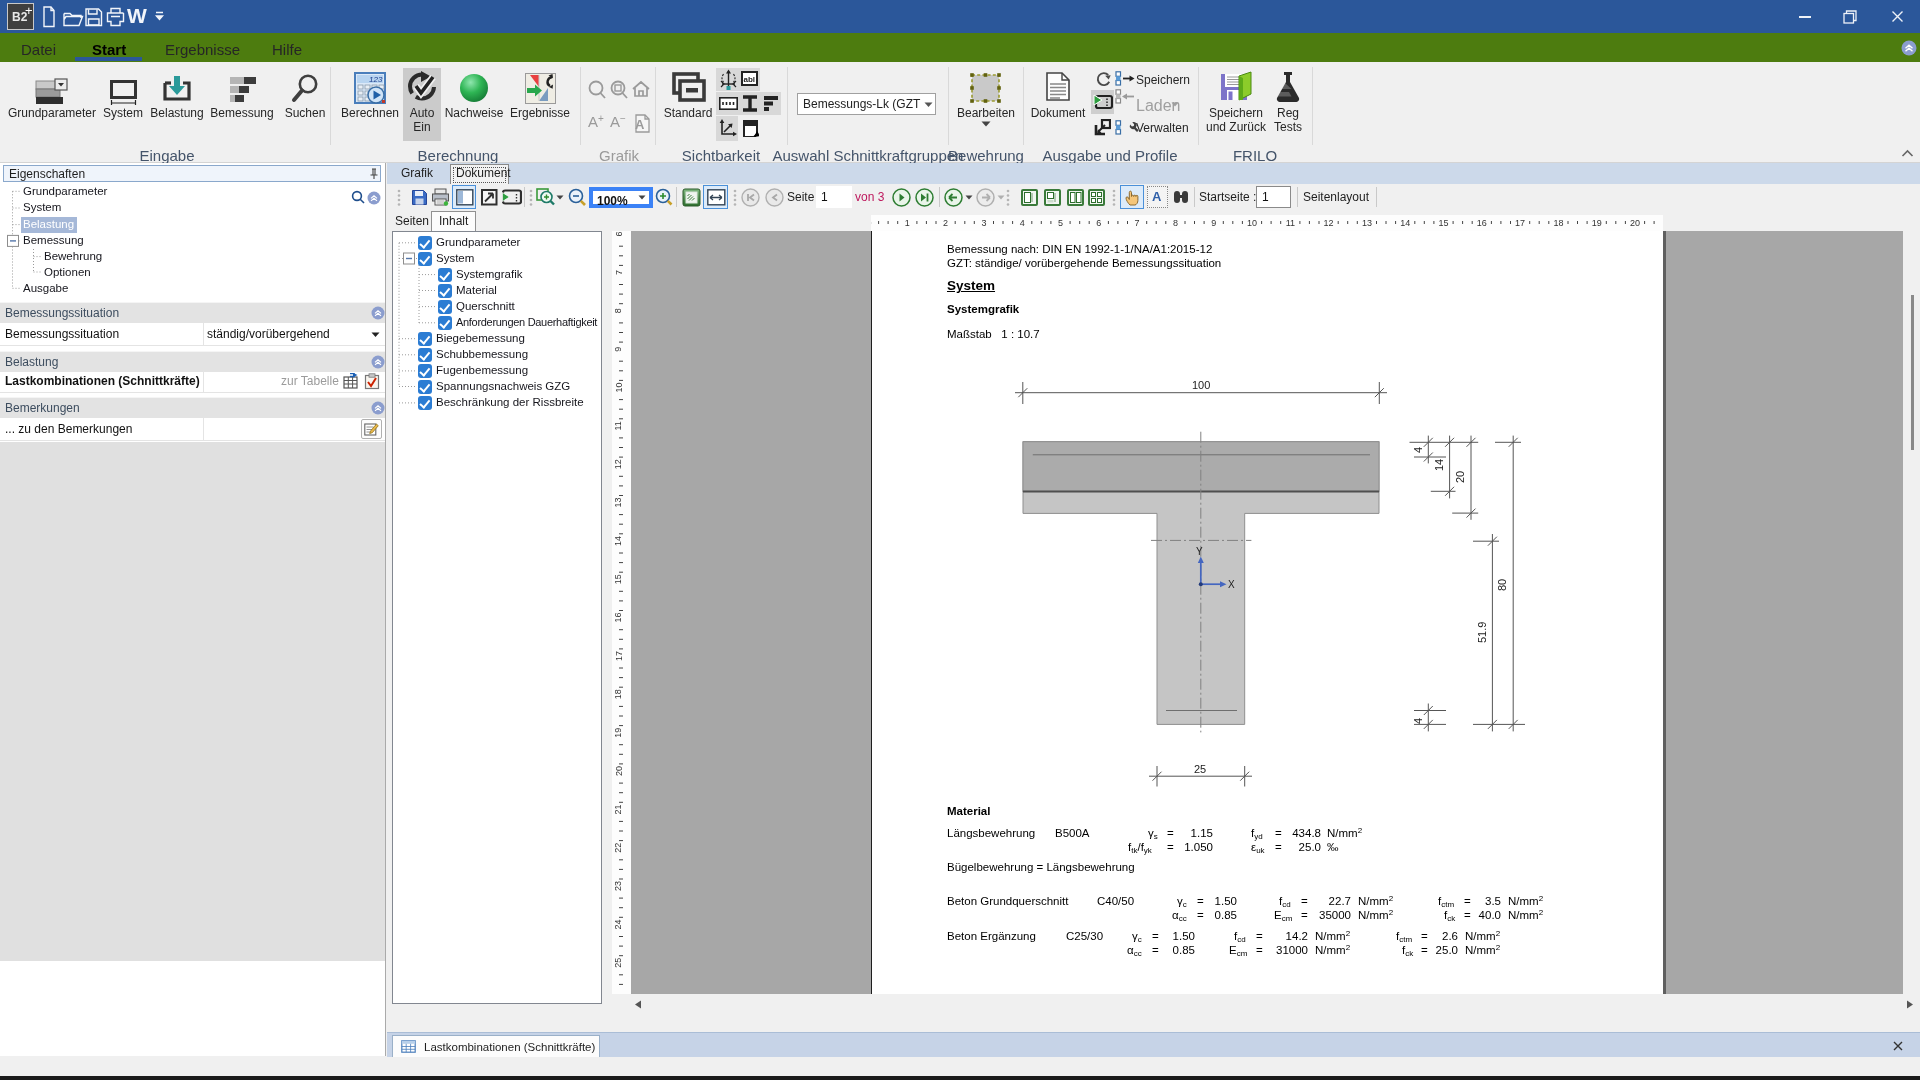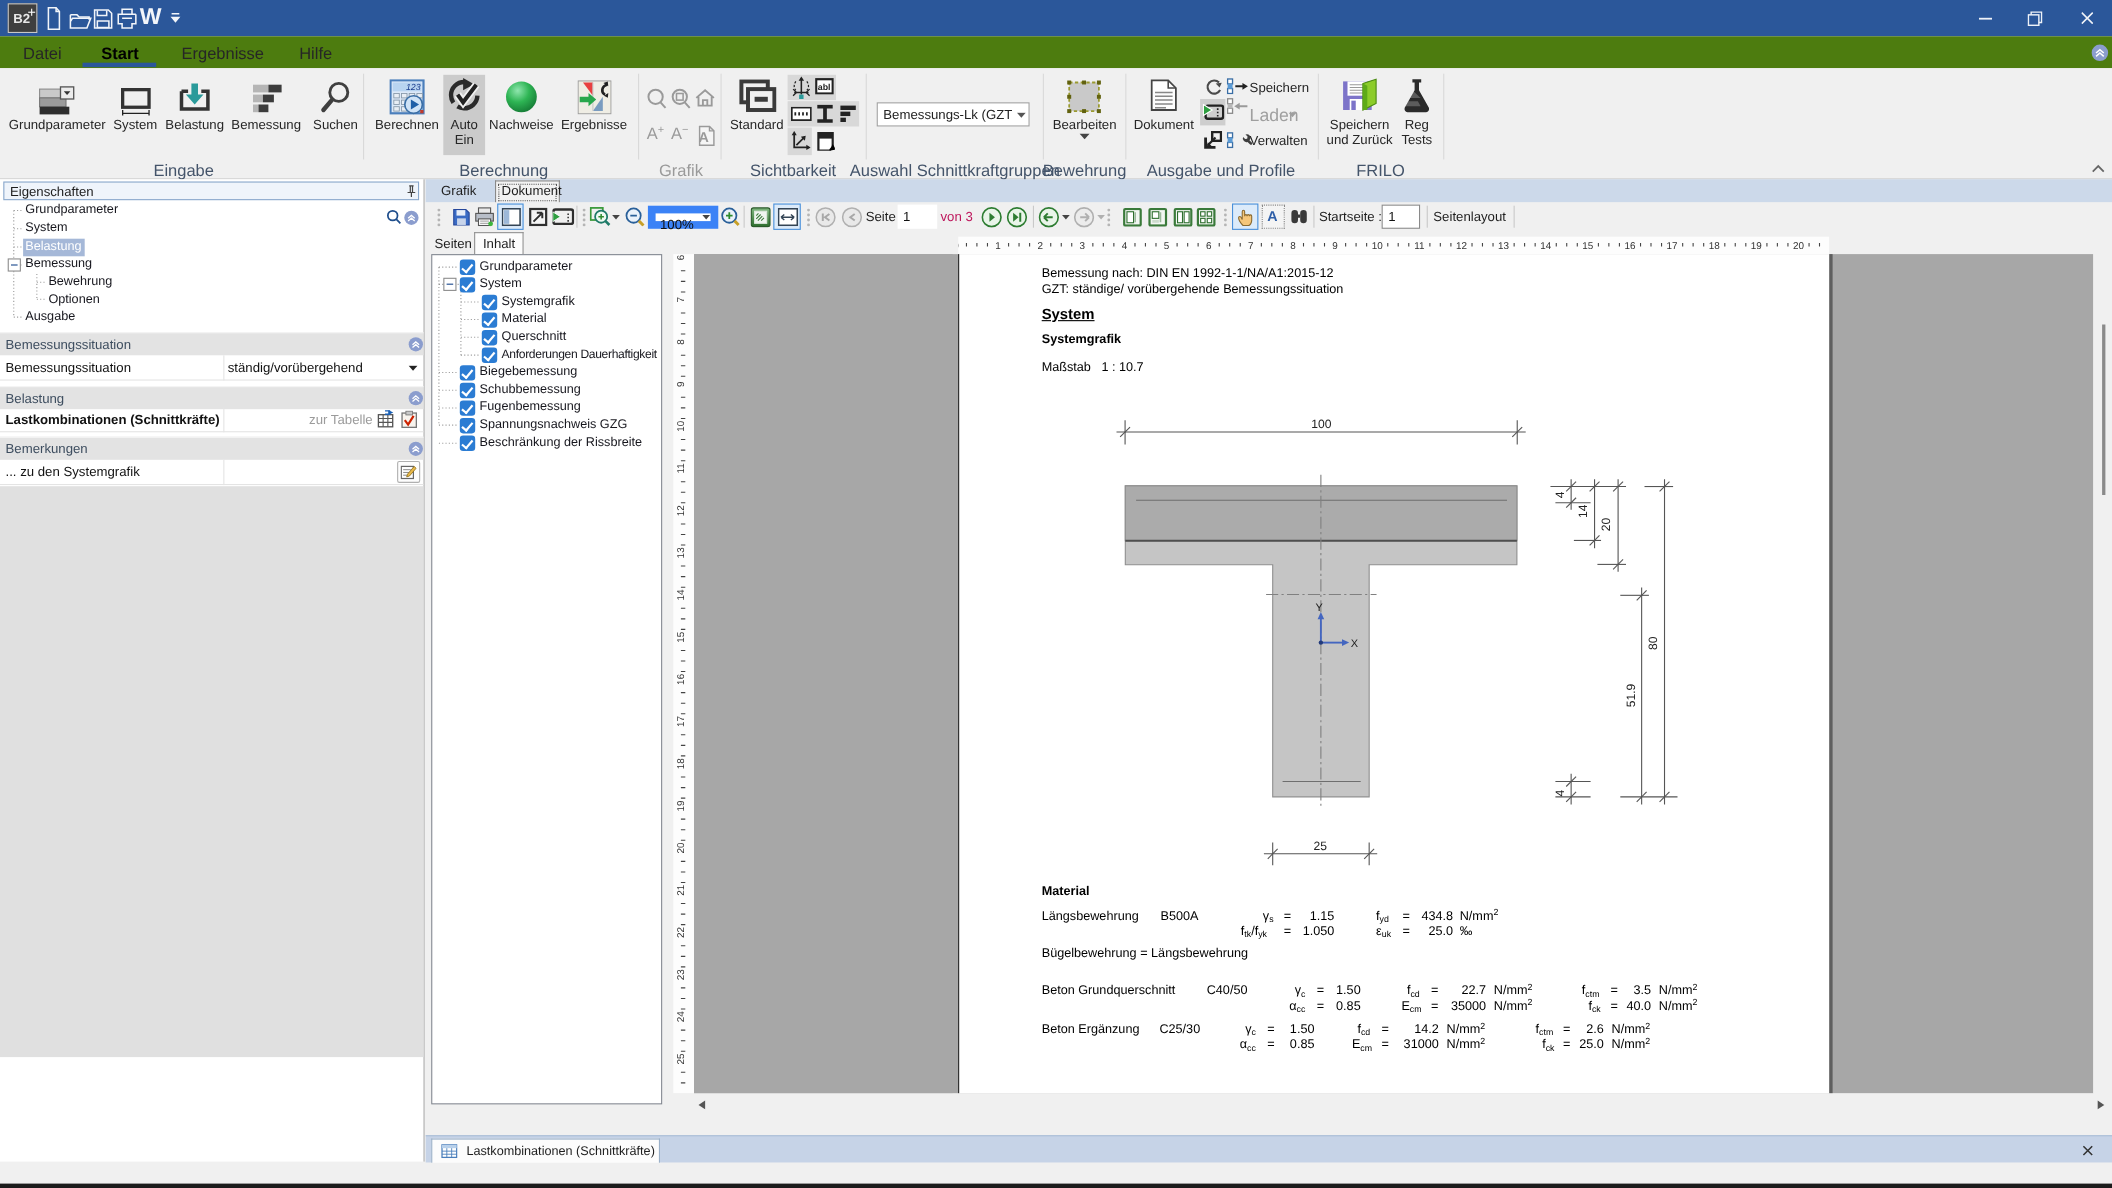--- a/index.html
+++ b/index.html
@@ -430,21 +430,21 @@
   </div>
 
   <div class="sechdr" style="top:234px;">
       <span>Bemerkungen</span>
     <svg class="abs" style="left:371px;top:3px;" width="14" height="14" viewBox="0 0 14 14">
         <circle cx="7" cy="7" r="6.5" fill="#8b9dce"></circle>
         <path d="M4 7.4 L7 4.8 L10 7.4 M4 9.9 L7 7.3 L10 9.9" stroke="#fff" stroke-width="1.2" fill="none"></path>
       </svg>
   </div>
   <div class="abs" style="left:0;top:255px;width:385px;height:23px;border-bottom:1px solid #e4e4e4;">
-    <span class="prow-l" style="top:4px;">... zu den Systemgrafik</span>
+    <span class="prow-l" style="top:4px;">... zu den Bemerkungen</span>
     <div class="abs" style="left:203px;top:0;width:1px;height:23px;background:#e4e4e4;"></div>
     <div class="abs" style="left:361px;top:1px;width:21px;height:20px;background:#fdfdfd;border:1px solid #b0b0b0;border-radius:2px;">
       <svg class="abs" style="left:2px;top:2px;" width="15" height="15">
         <rect x="0.8" y="2" width="11" height="11" fill="#fff" stroke="#666" stroke-width="1.1"></rect>
         <path d="M2.5 5 h7 M2.5 7.5 h7 M2.5 10 h4" stroke="#888" stroke-width="0.9"></path>
         <path d="M13.5 2 l-6 7 -0.8 2.6 2.6 -0.9 6 -7 z" fill="#e8b84a" stroke="#8a6a10" stroke-width="0.7" transform="translate(-1,0)"></path>
       </svg>
     </div>
   </div>
   <div class="abs" style="left:0;top:279px;width:385px;height:519px;background:#e0e0e0;"></div>
@@ -509,21 +509,21 @@
     <path d="M14.5 13 L18 16.5" stroke="#1e7a68" stroke-width="2.4"></path>
   </svg>
   <svg class="abs" style="left:169px;top:11px;" width="8" height="6">
       <path d="M0.5 0.5 l3.5 4 3.5 -4 z" fill="#444"></path>
     </svg>
   <svg class="abs" style="left:181px;top:4px;" width="19" height="18">
     <circle cx="8" cy="8" r="6.5" fill="#eaf2fb" stroke="#2a6099" stroke-width="1.6"></circle>
     <path d="M5 8 h6" stroke="#2a6099" stroke-width="1.6"></path>
     <path d="M12.8 12.8 L17 17" stroke="#c8a028" stroke-width="2.6"></path>
   </svg>
-  <div class="abs" style="left:202px;top:3px;width:64px;height:21px;background:#fff;border:7px solid #3b82f6;">
+  <div class="abs" style="left:202px;top:3px;width:64px;height:21px;background:#fff;border:4px solid #3b82f6;font-weight:bold;">
     <span class="abs" style="left:4px;top:3px;font-size:12px;color:#111;">100%</span>
   </div>
   <svg class="abs" style="left:251px;top:11px;" width="8" height="6">
       <path d="M0.5 0.5 l3.5 4 3.5 -4 z" fill="#444"></path>
     </svg>
   <svg class="abs" style="left:268px;top:4px;" width="18" height="18">
     <circle cx="8" cy="8" r="6.5" fill="#eaf2fb" stroke="#2a6099" stroke-width="1.6"></circle>
     <path d="M5 8 h6 M8 5 v6" stroke="#2e8b2e" stroke-width="1.6"></path>
     <path d="M12.8 12.8 L16.5 16.5" stroke="#c8a028" stroke-width="2.6"></path>
   </svg>
@@ -1002,21 +1002,21 @@
   <span class="doctxt" style="left:408px;top:678px;">E<sub>cm</sub></span>
   <span class="doctxt" style="left:435px;top:678px;">=</span>
   <span class="doctxt" style="left:0px;top:678px;width:485px;text-align:right;">35000</span>
   <span class="doctxt" style="left:492px;top:678px;">N/mm<sup>2</sup></span>
   <span class="doctxt" style="left:578px;top:678px;">f<sub>ck</sub></span>
   <span class="doctxt" style="left:598px;top:678px;">=</span>
   <span class="doctxt" style="left:0px;top:678px;width:635px;text-align:right;">40.0</span>
   <span class="doctxt" style="left:642px;top:678px;">N/mm<sup>2</sup></span>
 
   <span class="doctxt" style="left:81px;top:699px;">Beton Ergänzung</span>
-  <span class="doctxt" style="left:188px;top:699px;">C25/30</span>
+  <span class="doctxt" style="left:200px;top:699px;">C25/30</span>
   <span class="doctxt" style="left:266px;top:699px;">γ<sub>c</sub></span>
   <span class="doctxt" style="left:286px;top:699px;">=</span>
   <span class="doctxt" style="left:0px;top:699px;width:329px;text-align:right;">1.50</span>
   <span class="doctxt" style="left:368px;top:699px;">f<sub>cd</sub></span>
   <span class="doctxt" style="left:390px;top:699px;">=</span>
   <span class="doctxt" style="left:0px;top:699px;width:442px;text-align:right;">14.2</span>
   <span class="doctxt" style="left:449px;top:699px;">N/mm<sup>2</sup></span>
   <span class="doctxt" style="left:530px;top:699px;">f<sub>ctm</sub></span>
   <span class="doctxt" style="left:555px;top:699px;">=</span>
   <span class="doctxt" style="left:0px;top:699px;width:592px;text-align:right;">2.6</span>

